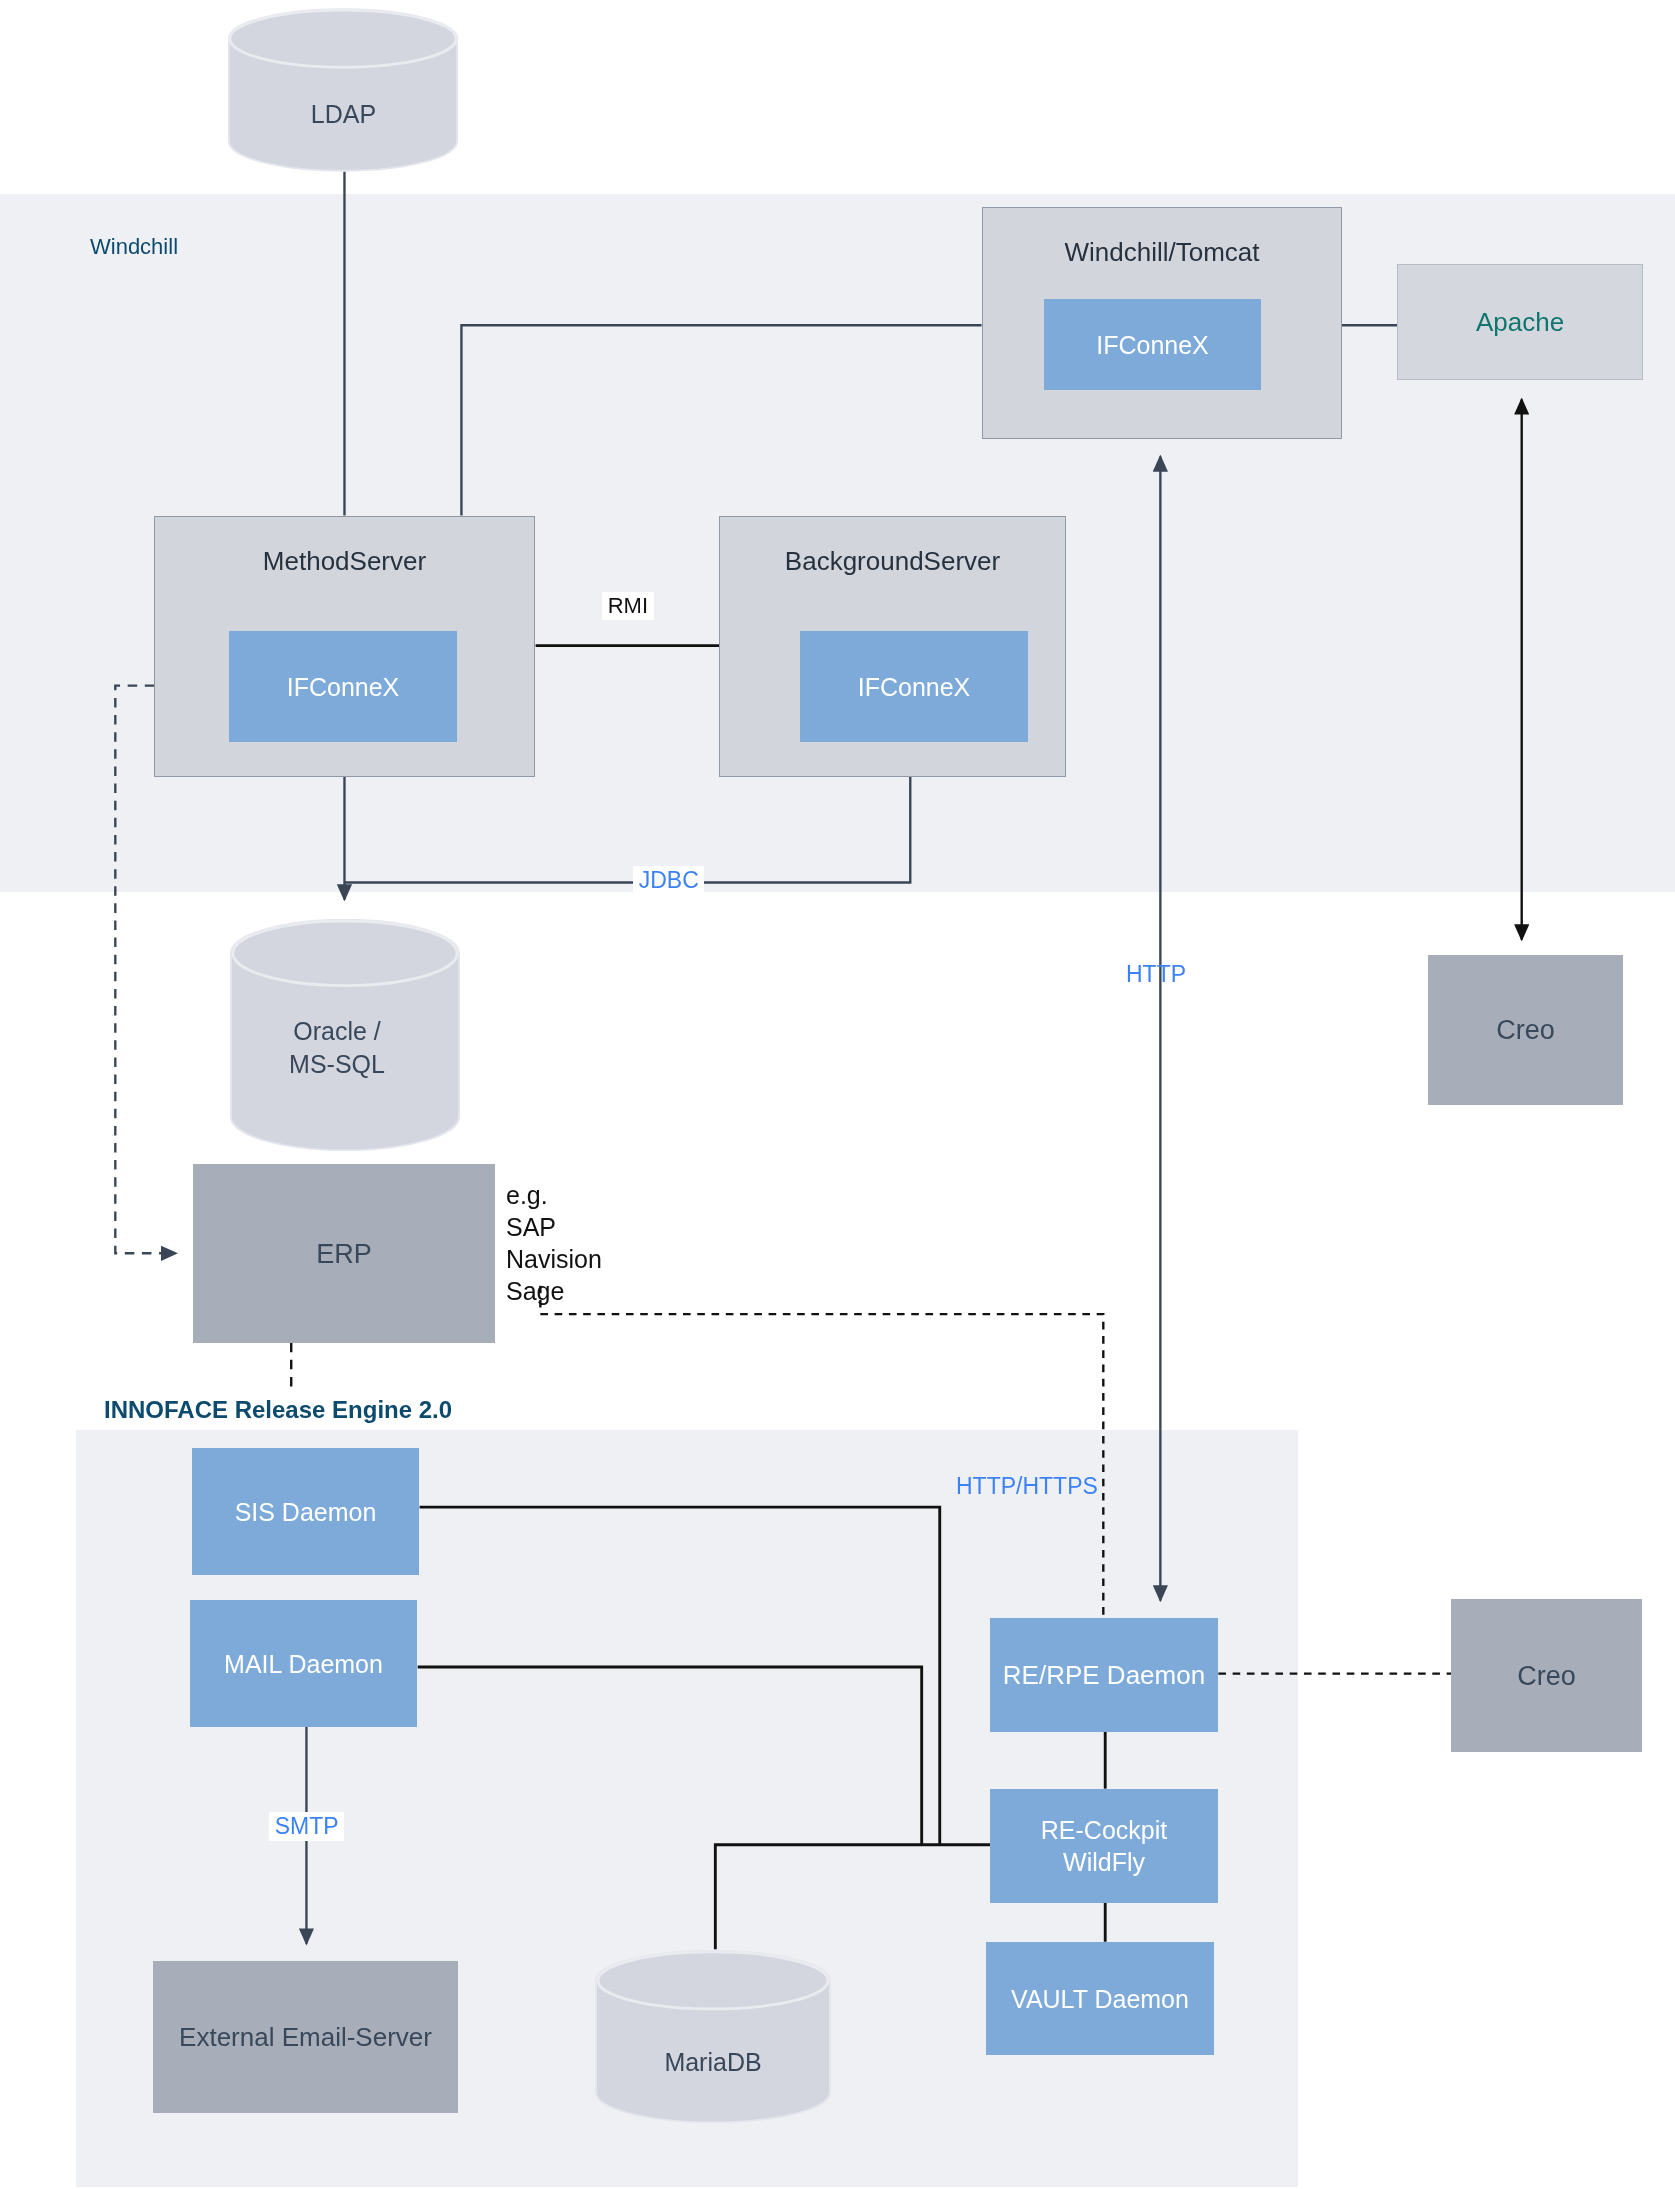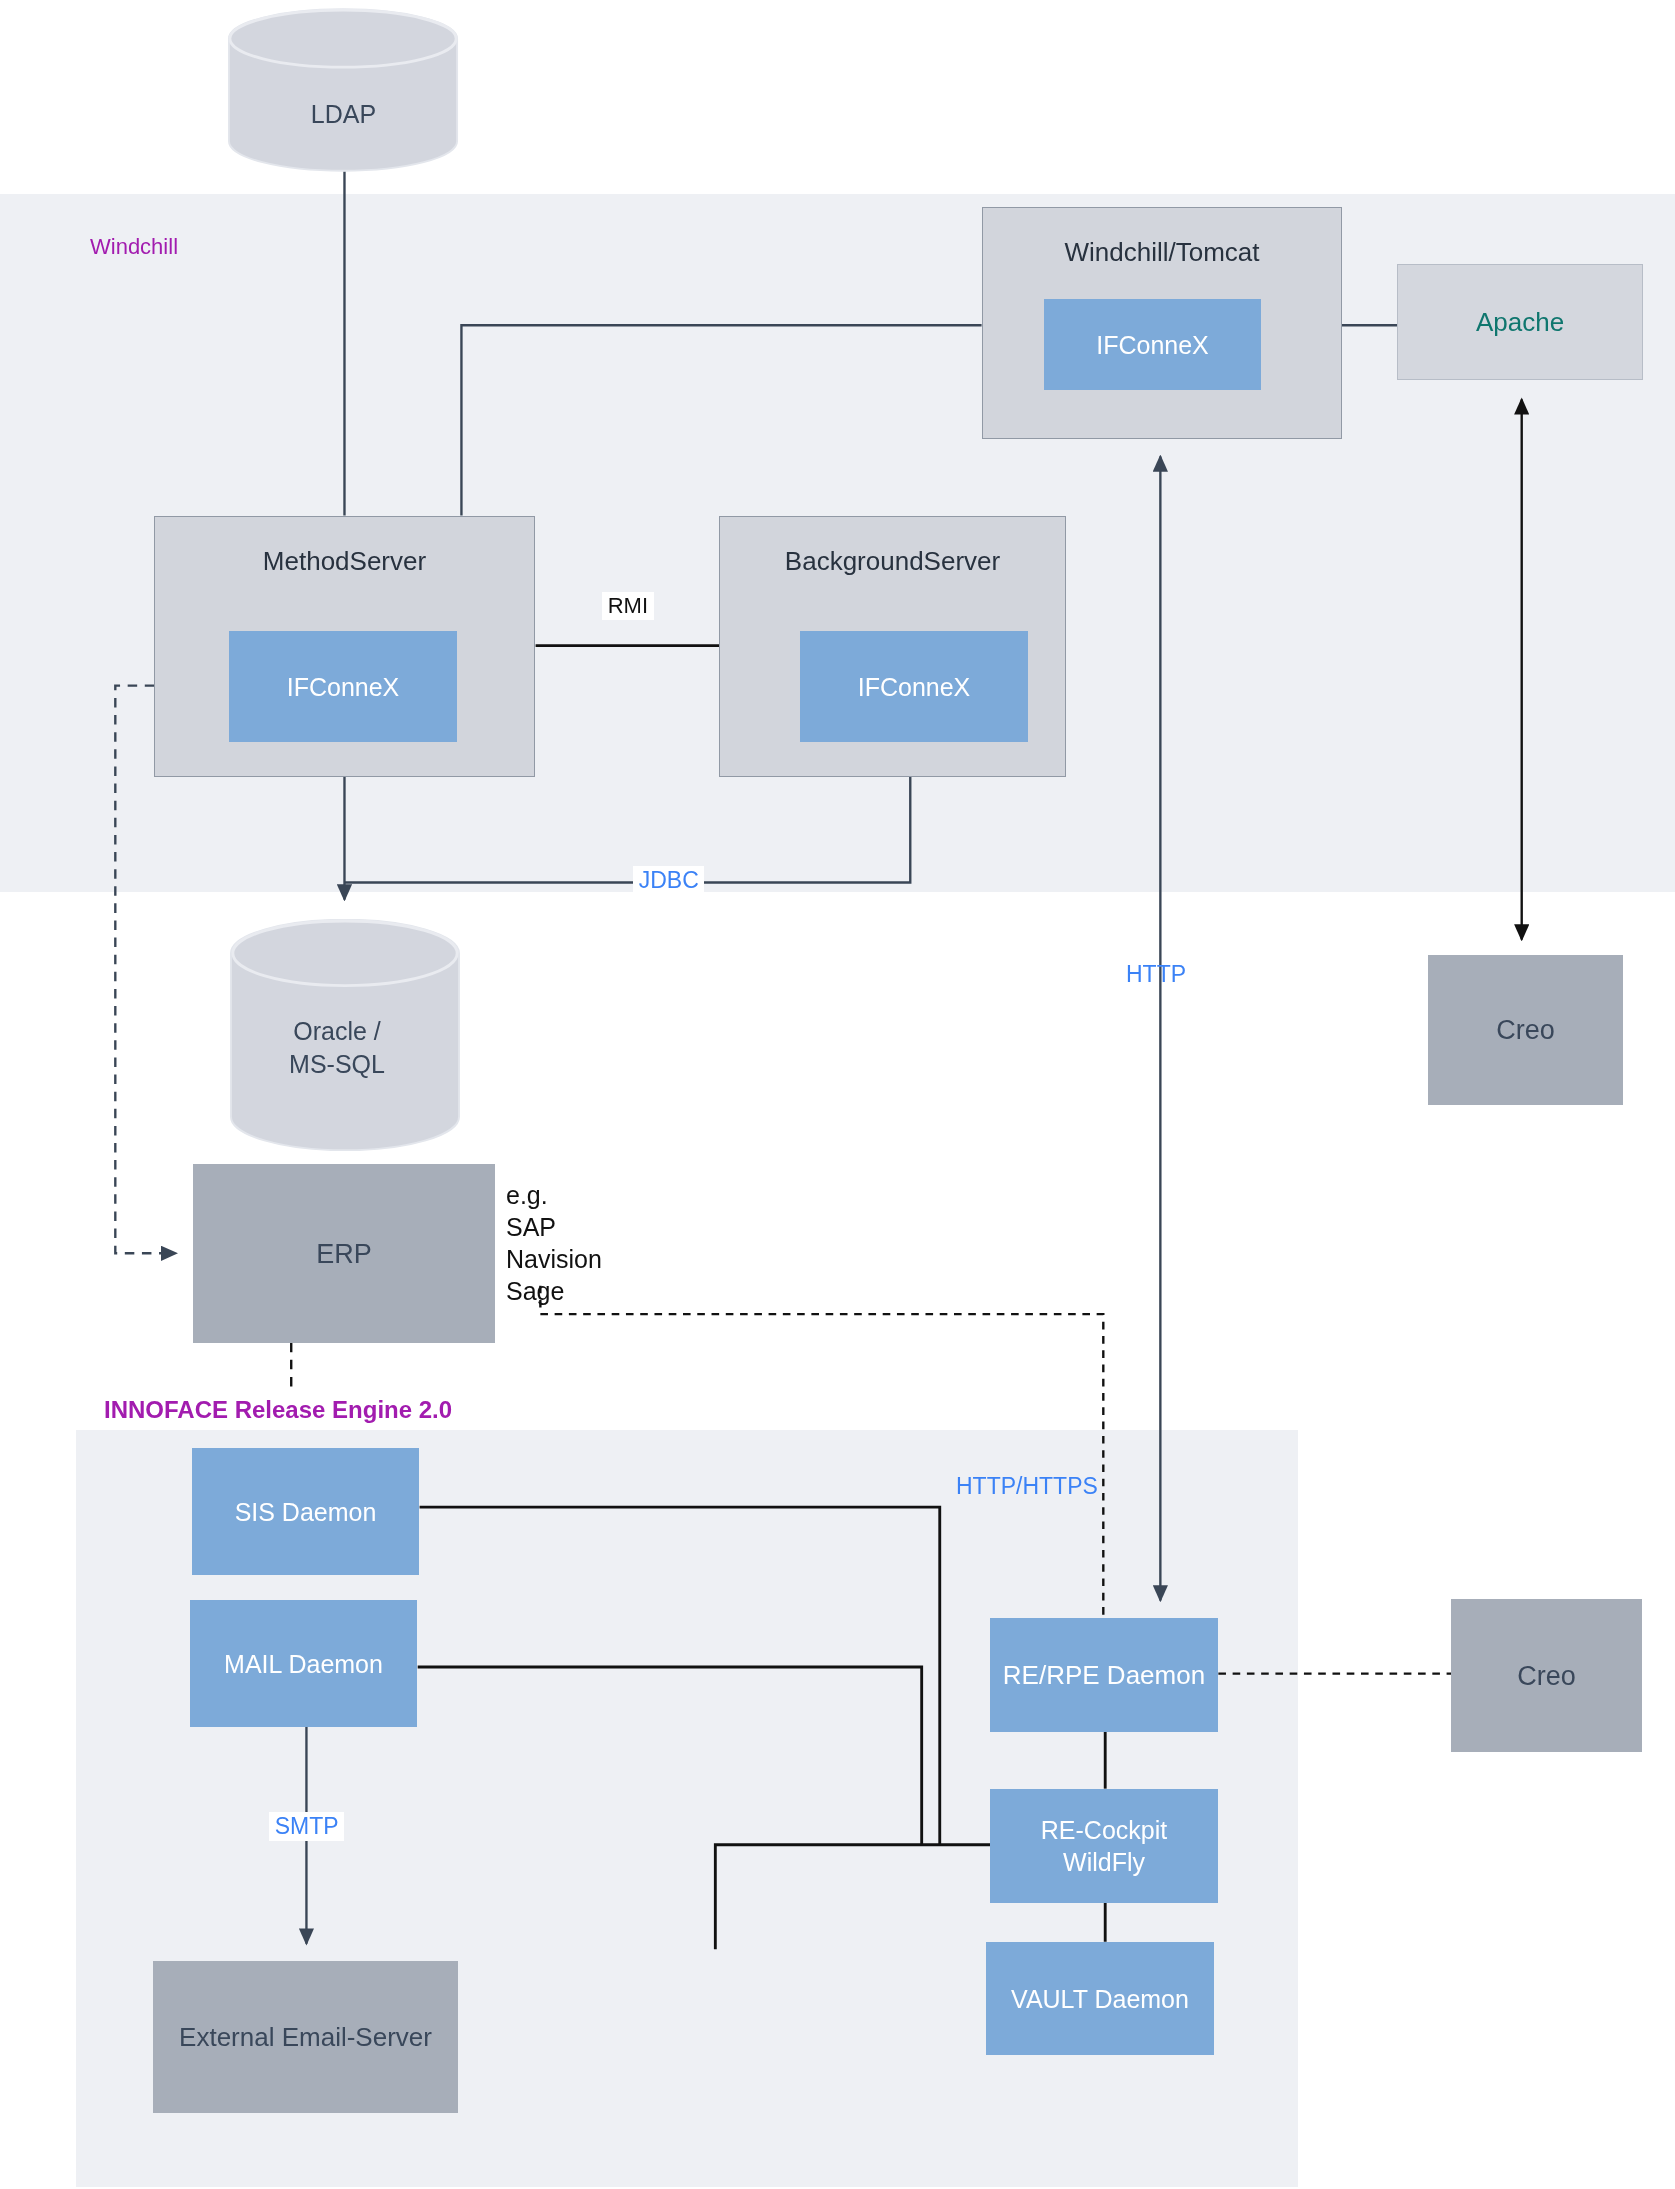--- a/index.html
+++ b/index.html
@@ -15,21 +15,21 @@
              font-size:26px;color:#0f766e;}
   .bluebox{background:#7daad9;color:#ffffff;display:flex;align-items:center;justify-content:center;
            text-align:center;font-size:25px;line-height:32px;}
   .darkbox{background:#a7aeb9;display:flex;align-items:center;justify-content:center;
            font-size:27px;color:#39475a;text-align:center;line-height:34px;}
   .cyl{position:absolute;z-index:3;}
   .cyl svg{position:absolute;left:0;top:0;}
   .cyl .lbl{position:absolute;left:0;right:0;text-align:center;font-size:25px;line-height:31px;color:#39475a;}
   .edgelabel{position:absolute;z-index:4;font-size:23px;color:#3b82f6;white-space:nowrap;}
   .onwire{background:#ffffff;padding:1px 5.7px;}
-  .zonelabel{position:absolute;z-index:4;font-size:22px;color:#a21caf;white-space:nowrap;}
+  .zonelabel{position:absolute;z-index:4;font-size:22px;color:#0c4a6e;white-space:nowrap;}
   .notelines{position:absolute;z-index:4;font-size:25px;line-height:32px;color:#111111;}
   .notelines div{white-space:nowrap;}
 </style>
 </head>
 <body>
 
 <div id="stage">
 
   <div class="band" style="left:0;top:194px;width:1676px;height:698px;"></div>
   <div class="band" style="left:76px;top:1430px;width:1222px;height:757px;"></div>
@@ -154,20 +154,27 @@
   </div>
 
   <div class="node darkbox" style="left:1451px;top:1599px;width:191px;height:153px;">
     <span>Creo</span>
   </div>
 
   <div class="node darkbox" style="left:153px;top:1961px;width:305px;height:152px;font-size:26px;">
     <span>External Email-Server</span>
   </div>
 
+  <div class="cyl" style="left:595px;top:1950px;width:236px;height:173px;">
+    <svg width="236" height="173" viewBox="0 0 248 182">
+      <path d="M1,32 L1,150 A122,31 0 0 0 247,150 L247,32 A122,31 0 0 0 1,32 Z" fill="#d3d6de" stroke="#e3e6ec" stroke-width="2"></path>
+      <ellipse cx="124" cy="32" rx="121" ry="30" fill="#d3d6de" stroke="#e9ebf0" stroke-width="3"></ellipse>
+    </svg>
+    <span class="lbl" style="top:97px;">MariaDB</span>
+  </div>
 
   <span class="edgelabel onwire" style="left:602px;top:592px;font-size:22px;color:#111111;">RMI</span>
   <span class="edgelabel onwire" style="left:633px;top:866px;">JDBC</span>
   <span class="edgelabel" style="left:1126px;top:961px;">HTTP</span>
   <span class="edgelabel" style="left:956px;top:1473px;">HTTP/HTTPS</span>
   <span class="edgelabel onwire" style="left:269px;top:1812px;">SMTP</span>
 
 </div>
 
 

